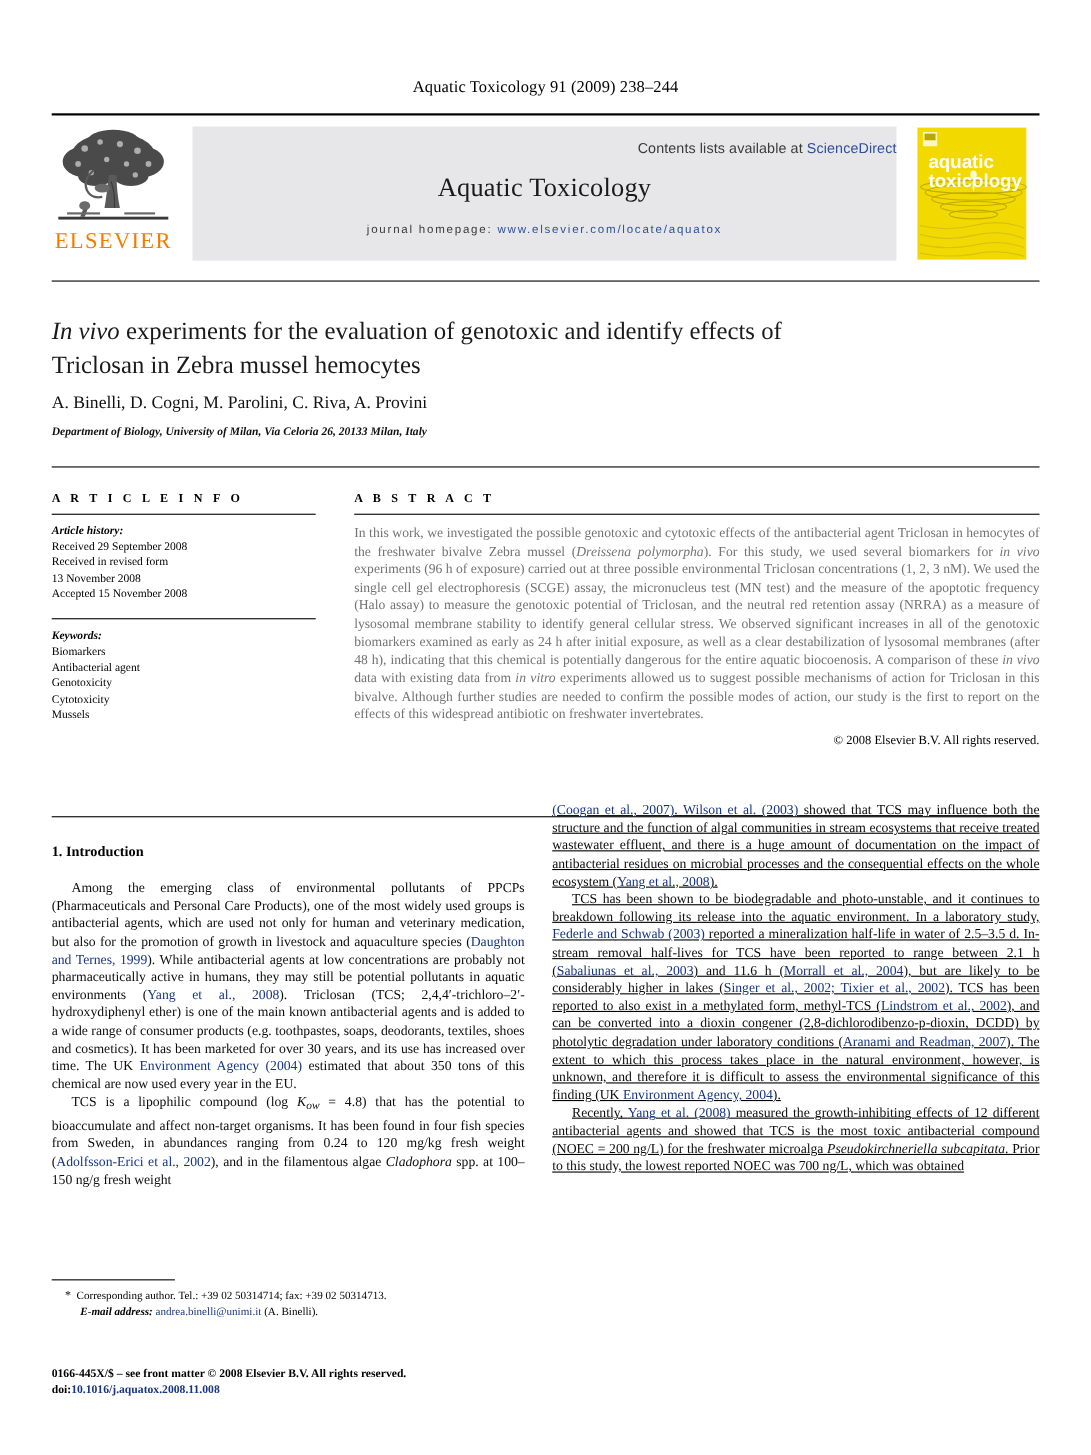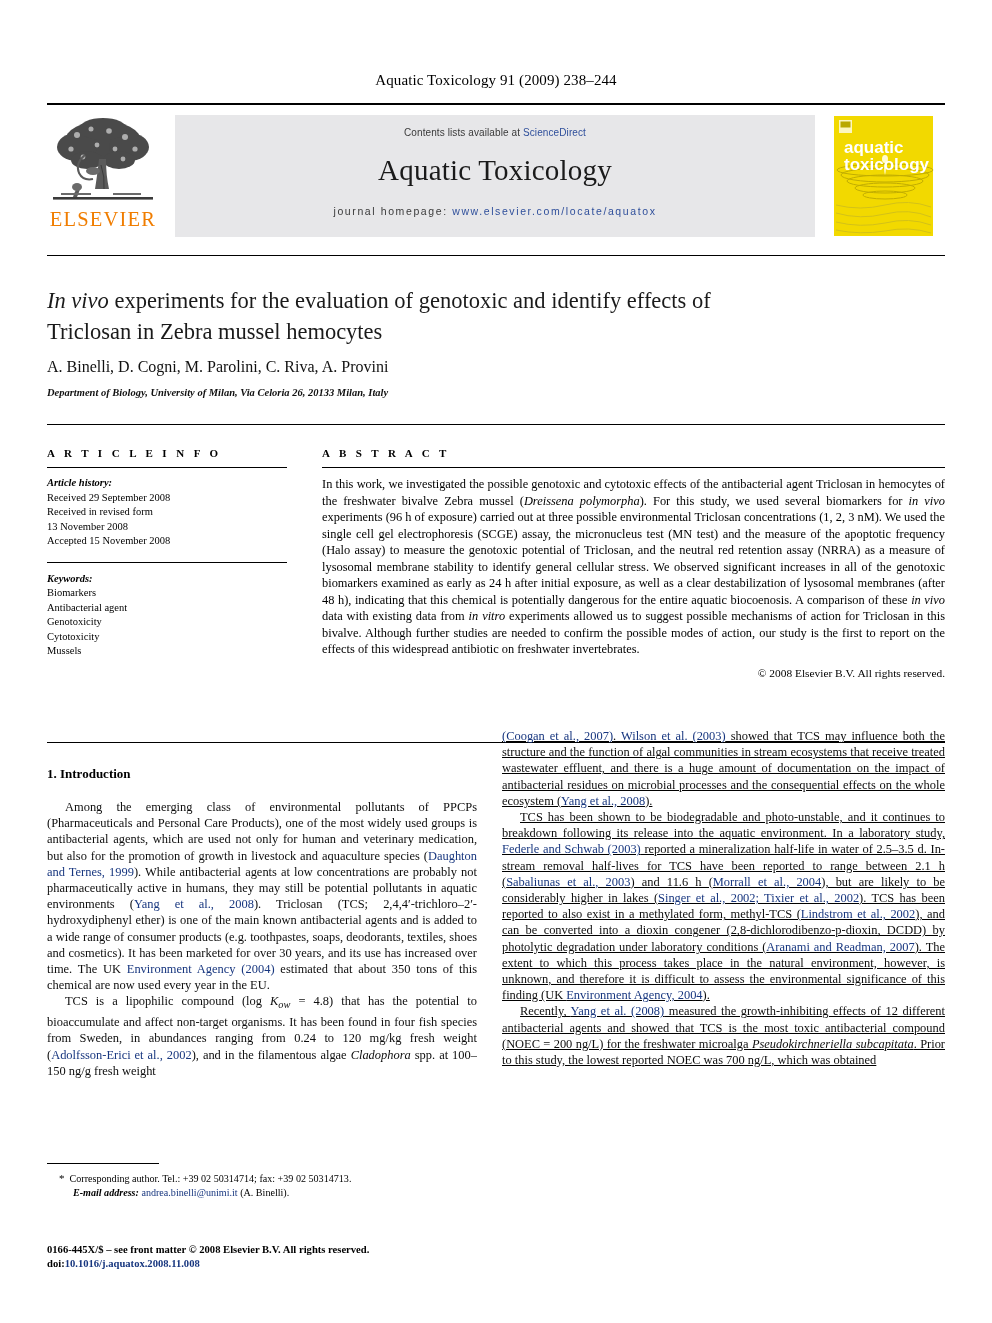--- a/index.html
+++ b/index.html
@@ -60,34 +60,34 @@
     margin-top: 1px;
   }
   .journal-band {
     position: absolute;
     left: 128px; top: 10px;
     width: 640px;
     height: 122px;
     background: #e7e7e9;
   }
   .contents-line {
-    text-align: center;
+    text-align: right;
     font-family: "Liberation Sans", sans-serif;
-    font-size: 10px;
+    font-size: 13px;
     color: #3a3a3a;
     padding-top: 12px;
     letter-spacing: .1px;
   }
   .sciencedirect {
     color: #2f4f9b;
   }
   .journal-title {
     text-align: center;
     font-family: "Liberation Serif", serif;
-    font-size: 29px;
+    font-size: 24px;
     color: #1a1a1a;
     margin-top: 16px;
     letter-spacing: .2px;
   }
   .homepage-line {
     text-align: center;
     font-family: "Liberation Sans", sans-serif;
     font-size: 10.5px;
     letter-spacing: 1.6px;
     margin-top: 18px;
@@ -187,21 +187,21 @@
     line-height: 14.5px;
   }
   .kw-item {
     font-size: 10.5px;
     line-height: 14.5px;
   }
   .abstract-body {
     font-size: 12.4px;
     line-height: 16.55px;
     text-align: justify;
-    color: #000000;
+    color: #737373;
   }
   .abstract-body i { font-style: italic; }
   .copyright {
     text-align: right;
     font-size: 11.4px;
     margin-top: 9px;
   }
   .abs-bottom-rule {
     position: absolute;
     left: 47px; top: 742px;

